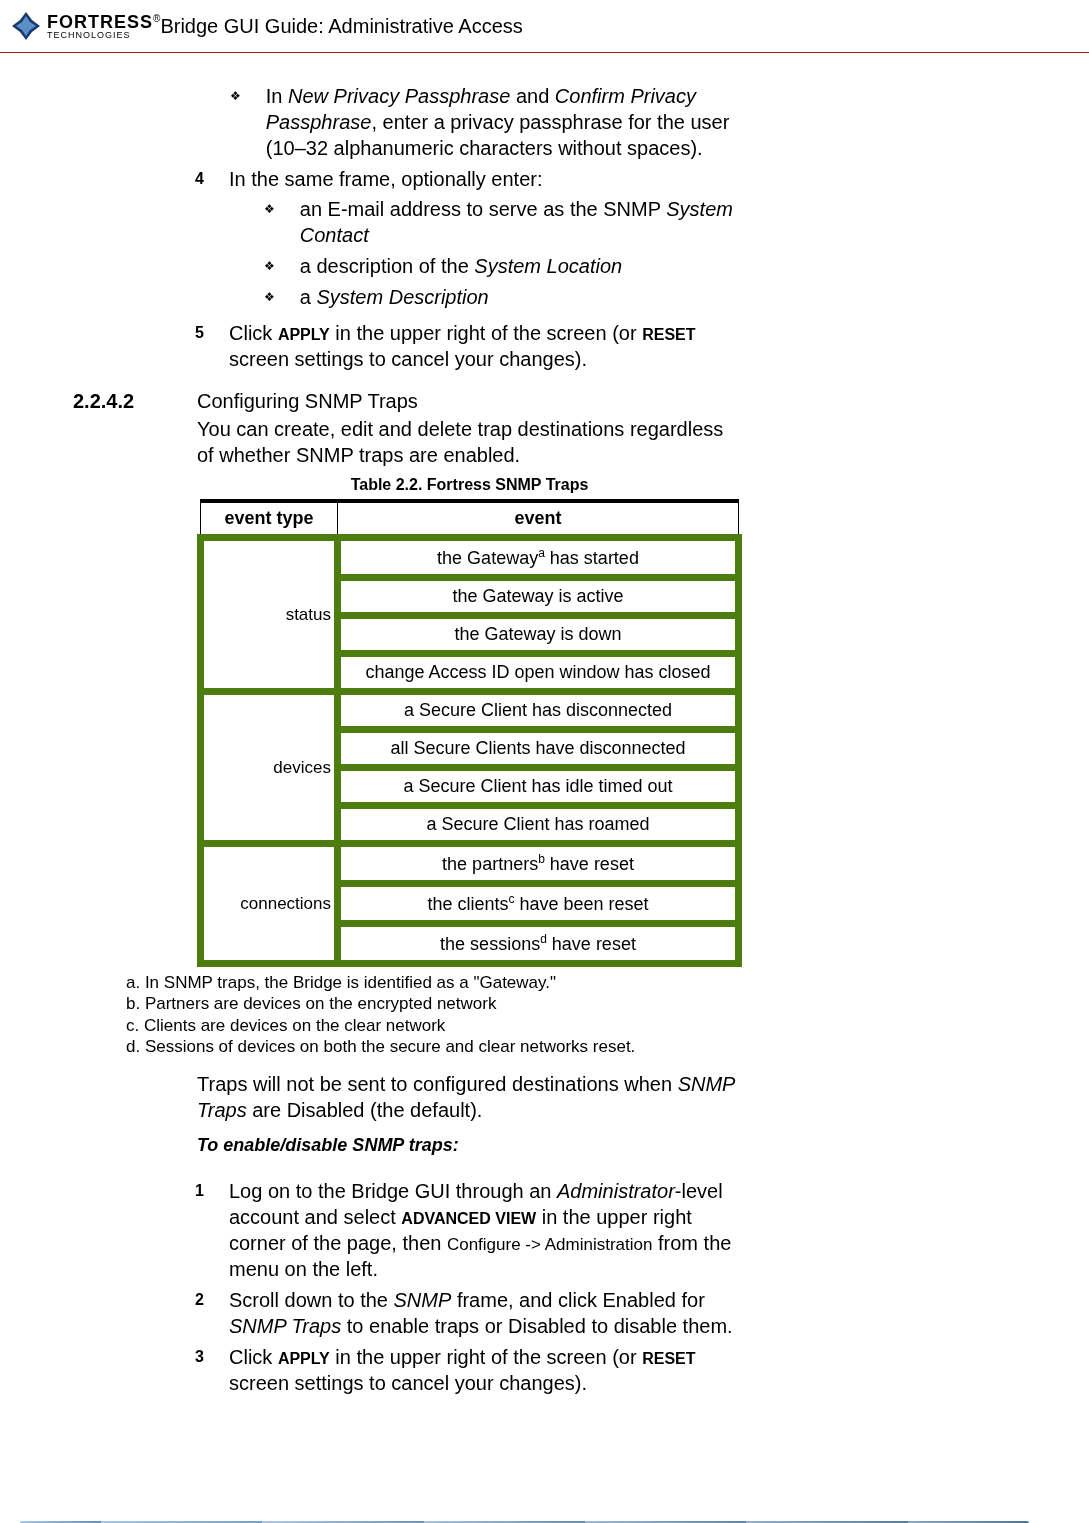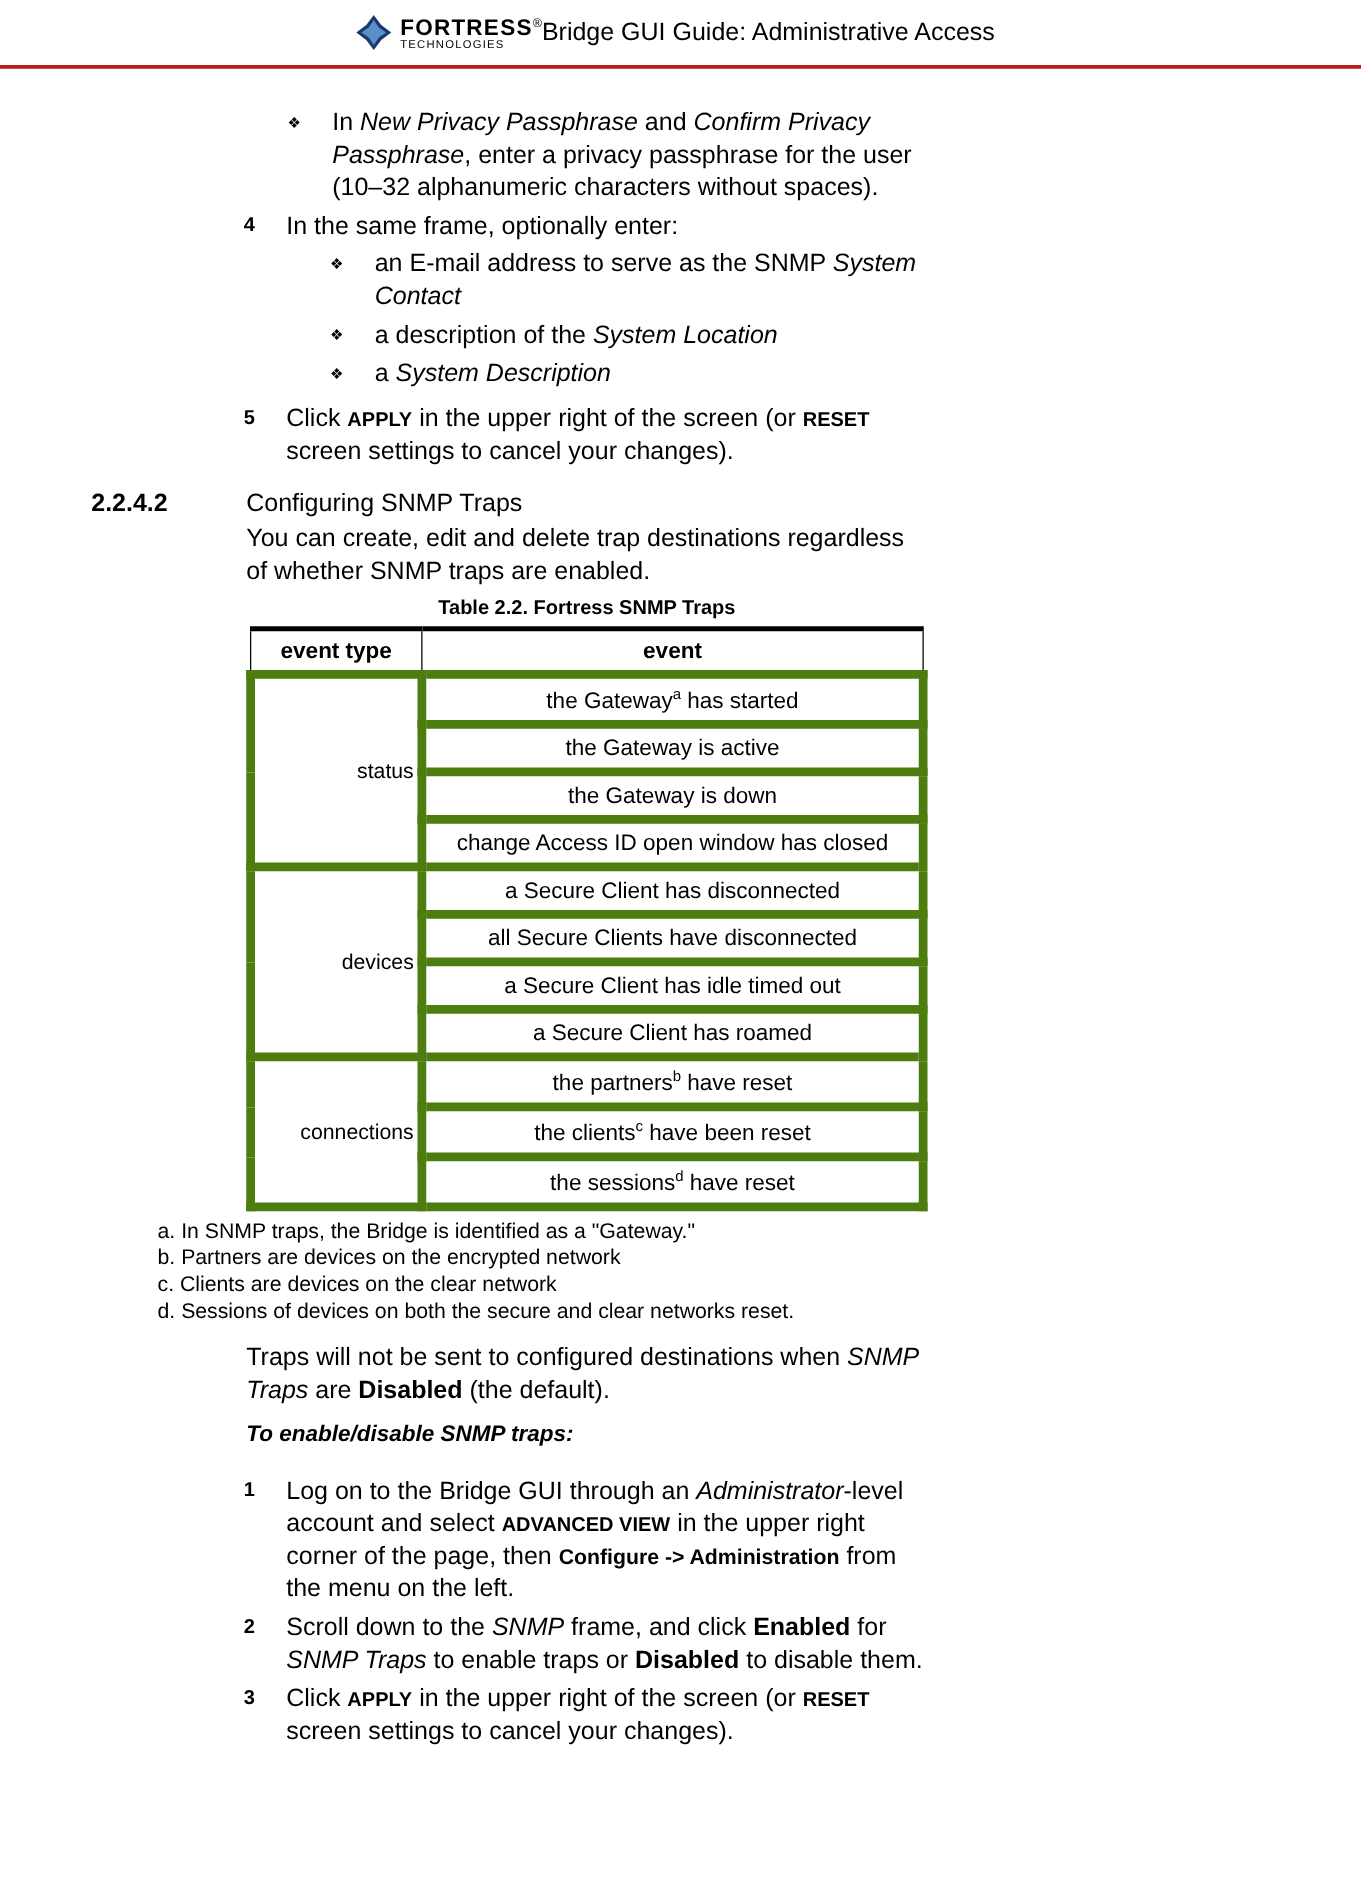--- a/index.html
+++ b/index.html
@@ -5,24 +5,24 @@
     body {
       font-family: Arial, Helvetica, sans-serif;
       margin: 0;
       padding: 0;
       width: 1089px;
       background: white;
       color: #000;
     }
     .header {
       display: flex;
-      justify-content: center;
+      justify-content: flex-start;
       align-items: center;
       padding: 10px 20px 10px 10px;
-      border-bottom: 3px solid #b91c1c;
+      border-bottom: 1px solid #b91c1c;
     }
     .logo {
       display: flex;
       align-items: center;
       gap: 5px;
     }
     .logo-icon {
       width: 32px;
       height: 32px;
     }
@@ -159,21 +159,21 @@
     .sub-heading {
       font-weight: bold;
       font-style: italic;
       font-size: 18px;
       margin-left: 177px;
       margin-top: 12px;
       margin-bottom: 22px;
     }
     em { font-style: italic; }
     .bold-sm { font-weight: bold; font-size: 16px; }
-    .bold { font-weight: bold; }
+    .bold { font-weight: normal; }
     sup { font-size: 12px; }
     .footer-bar {
       margin-top: 100px;
       height: 12px;
       background: linear-gradient(90deg,
         #a8c7e8 0%, #648fbb 8%,
         #a8c7e8 8%, #7a9ec2 24%,
         #b0c8e4 24%, #7294b8 40%,
         #a8c2df 40%, #6a8cae 56%,
         #9eb9d5 56%, #6284a6 72%,

